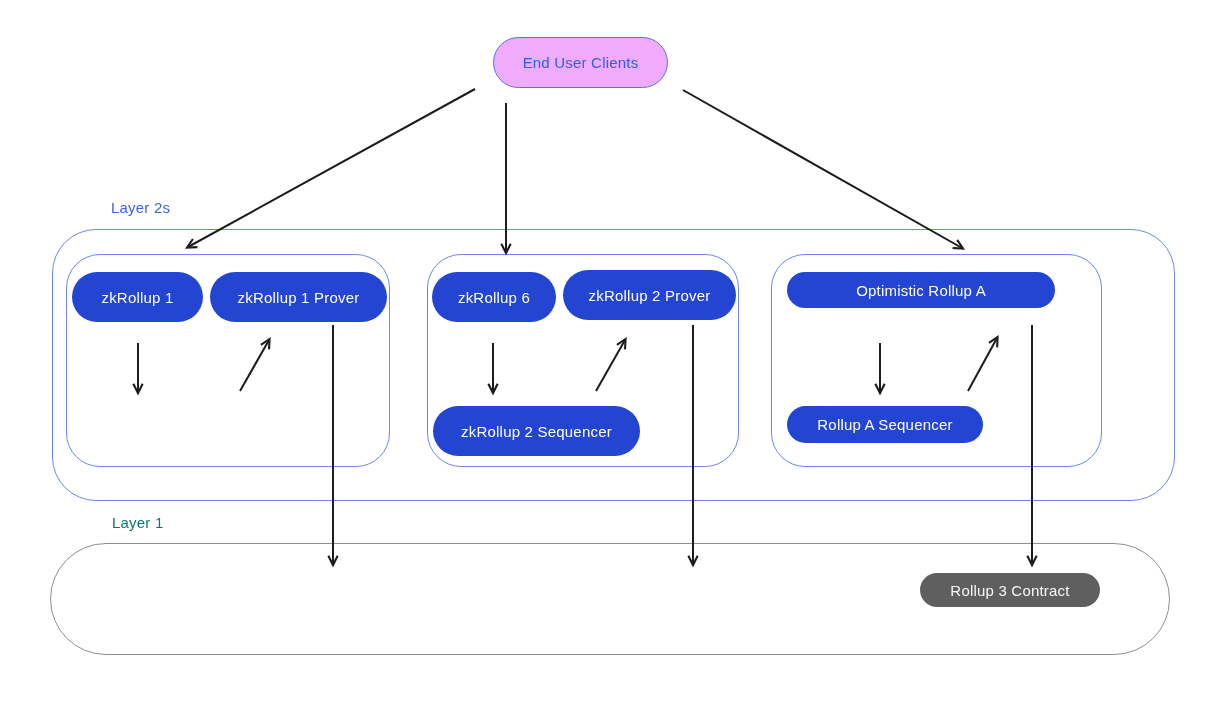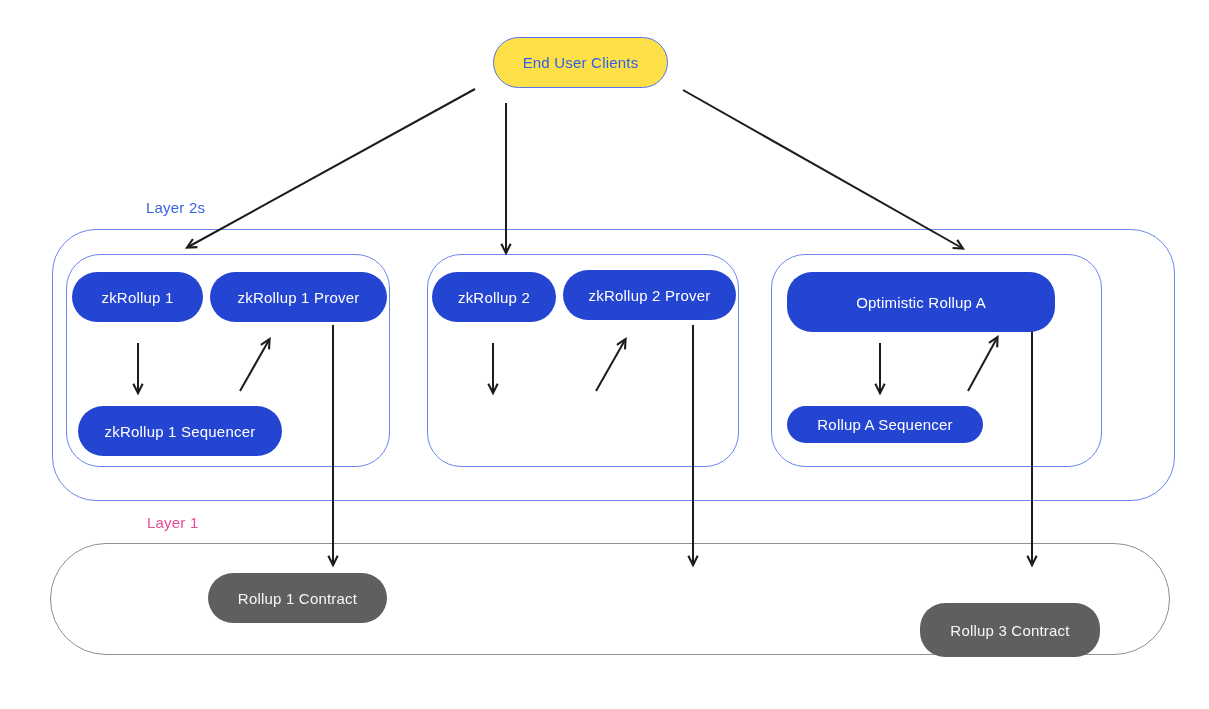--- a/index.html
+++ b/index.html
@@ -22,32 +22,32 @@
   .pill{
     position:absolute;
     display:flex;align-items:center;justify-content:center;
     background:#2444d2;color:#ffffff;
     border-radius:25px;
     font-size:15px;letter-spacing:.2px;
     box-sizing:border-box;white-space:nowrap;
     z-index:3;
   }
   .pill.outline{
-    background:#fde047;color:#2f5fe8;
+    background:#f0abfc;color:#2f5fe8;
     border:1.5px solid #5472ee;
     font-weight:500;
   }
   .pill.gray{background:#5f5f5f;color:#f7f7f7;}
   .lbl{
     position:absolute;
     font-size:15px;letter-spacing:.2px;
-    z-index:3;white-space:nowrap;margin-left:35px;
+    z-index:3;white-space:nowrap;
   }
   .lbl.blue{color:#3c63e6;}
-  .lbl.gray{color:#ec4899;}
+  .lbl.gray{color:#0f766e;}
   svg.arrows{
     position:absolute;left:0;top:0;
     z-index:2;pointer-events:none;
   }
 </style>
 </head>
 <body>
 
 <div class="canvas">
 
@@ -83,24 +83,23 @@
     </g>
   </svg>
 
   <div class="pill outline" style="left:493px;top:37px;width:175px;height:51px;border-radius:27px;">End User Clients</div>
 
   <div class="lbl blue" style="left:111px;top:199px;">Layer 2s</div>
   <div class="lbl gray" style="left:112px;top:514px;">Layer 1</div>
 
   <div class="pill" style="left:72px;top:272px;width:131px;height:50px;text-align:center;">zkRollup 1</div>
   <div class="pill" style="left:210px;top:272px;width:177px;height:50px;">zkRollup 1 Prover</div>
-  <div class="pill" style="left:78px;top:406px;width:204px;height:50px;">zkRollup 1 Sequencer</div>
 
-  <div class="pill" style="left:432px;top:272px;width:124px;height:50px;">zkRollup 2</div>
+  <div class="pill" style="left:432px;top:272px;width:124px;height:50px;">zkRollup 6</div>
   <div class="pill" style="left:563px;top:270px;width:173px;height:50px;">zkRollup 2 Prover</div>
+  <div class="pill" style="left:433px;top:406px;width:207px;height:50px;">zkRollup 2 Sequencer</div>
 
-  <div class="pill" style="left:787px;top:272px;width:268px;height:60px;">Optimistic Rollup A</div>
+  <div class="pill" style="left:787px;top:272px;width:268px;height:36px;">Optimistic Rollup A</div>
   <div class="pill" style="left:787px;top:406px;width:196px;height:37px;">Rollup A Sequencer</div>
 
-  <div class="pill gray" style="left:208px;top:573px;width:179px;height:50px;">Rollup 1 Contract</div>
-  <div class="pill gray" style="left:920px;top:603px;width:180px;height:54px;">Rollup 3 Contract</div>
+  <div class="pill gray" style="left:920px;top:573px;width:180px;height:34px;">Rollup 3 Contract</div>
 
 </div>
 
 </body></html>

